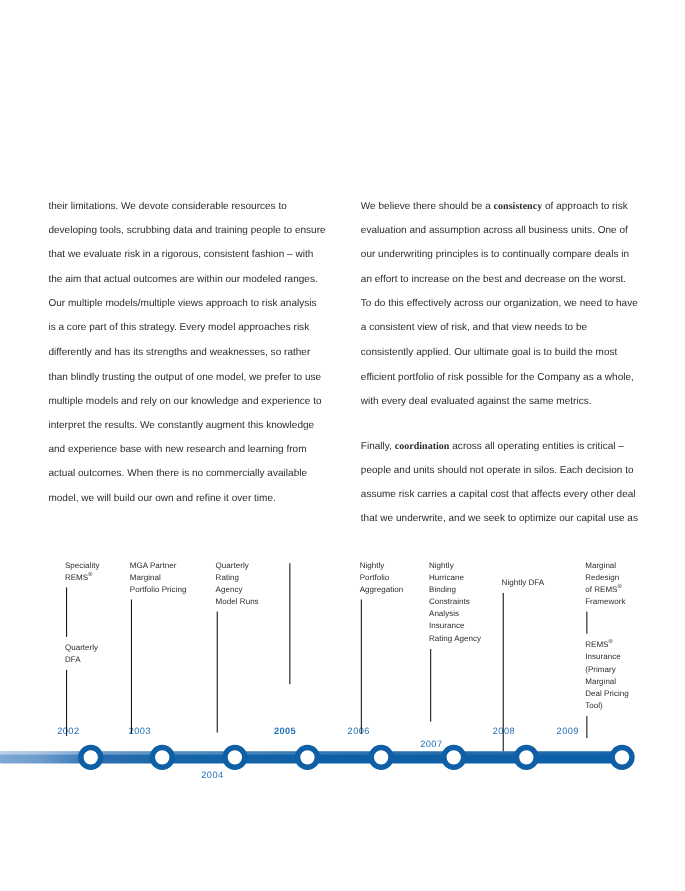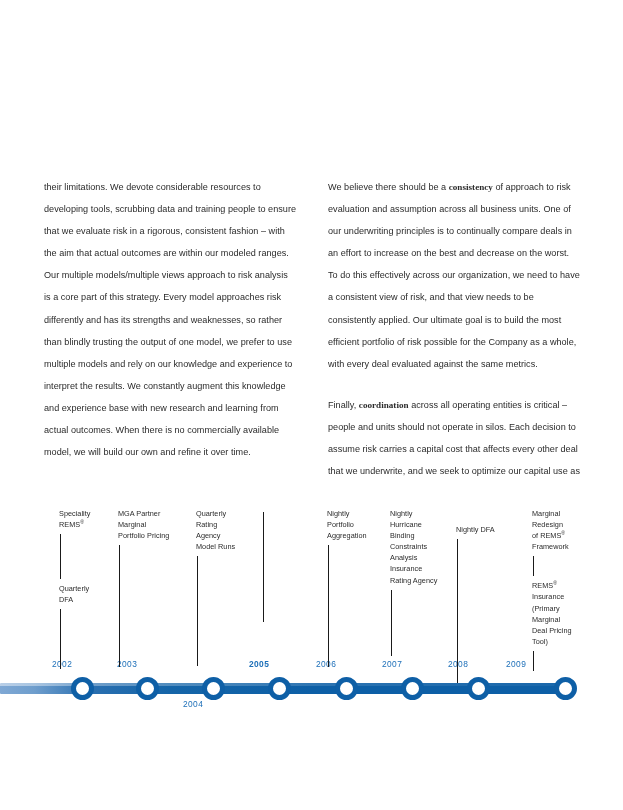--- a/index.html
+++ b/index.html
@@ -163,21 +163,21 @@
       <div class="node" style="left: 412px;"></div>
       <div class="node" style="left: 478px;"></div>
       <div class="node" style="left: 565px;"></div>
     </div>
   <div id="timeline-years">
       <div class="year" style="left: 82px;">2002</div>
       <div class="year" style="left: 147px;">2003</div>
       <div class="year" style="left: 213px; margin-top: 40px;">2004</div>
       <div class="year" style="left: 279px; font-weight: bold;">2005</div>
       <div class="year" style="left: 346px;">2006</div>
-      <div class="year" style="left: 412px;">2007</div>
+      <div class="year" style="left: 412px; margin-top: 12px;">2007</div>
       <div class="year" style="left: 478px;">2008</div>
       <div class="year" style="left: 536px;">2009</div>
     </div>
   <div id="timeline-entries">
       <div class="entry" style="left: 59px; top: 8px;">
         <div class="etext">
           <div>Speciality</div>
           <div>REMS<sup>®</sup></div>
         </div>
         <div class="stem" style="height: 45px;"></div>

